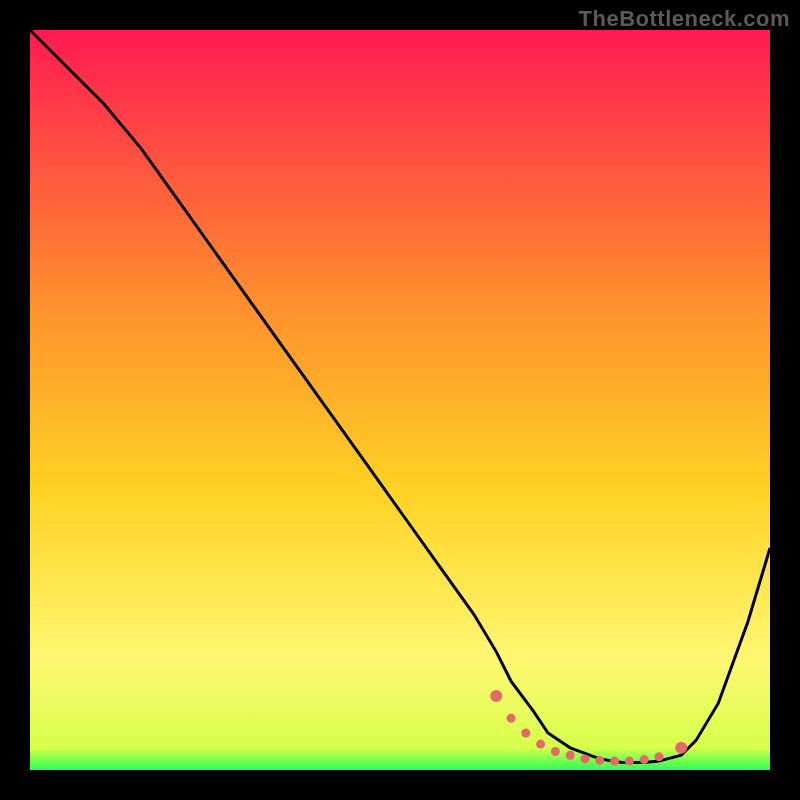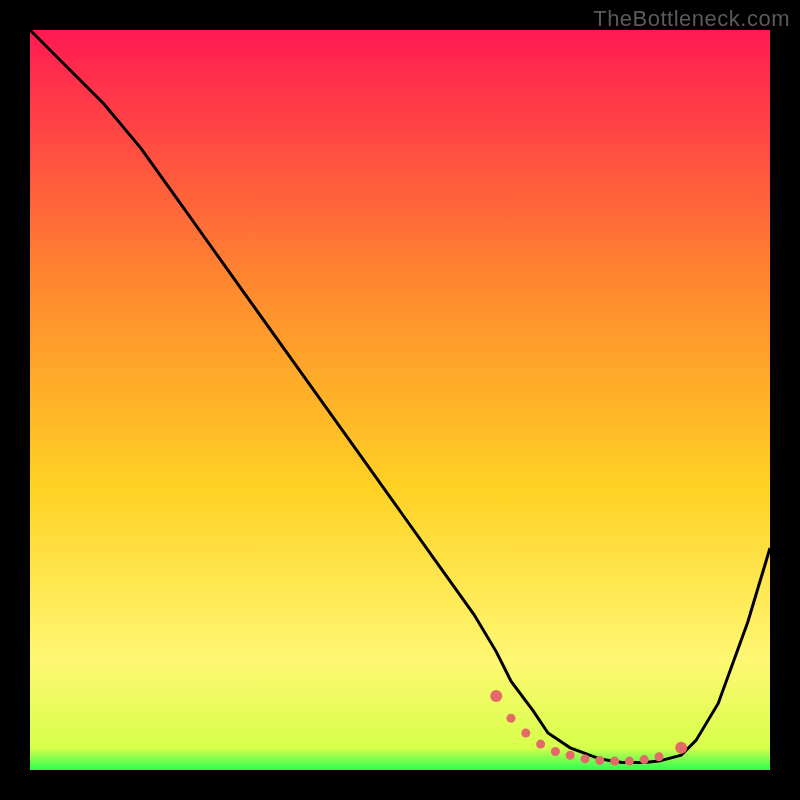--- a/index.html
+++ b/index.html
@@ -16,21 +16,21 @@
     width: 800px;
     height: 800px;
     background: #000;
   }
   .watermark {
     position: absolute;
     top: 6px;
     right: 10px;
     color: #5a5a5a;
     font-size: 22px;
-    font-weight: 400;
+    font-weight: 700;
     letter-spacing: 0.5px;
     z-index: 5;
   }
   .plot-wrap {
     position: absolute;
     left: 30px;
     top: 30px;
     width: 740px;
     height: 740px;
     background: #000;

